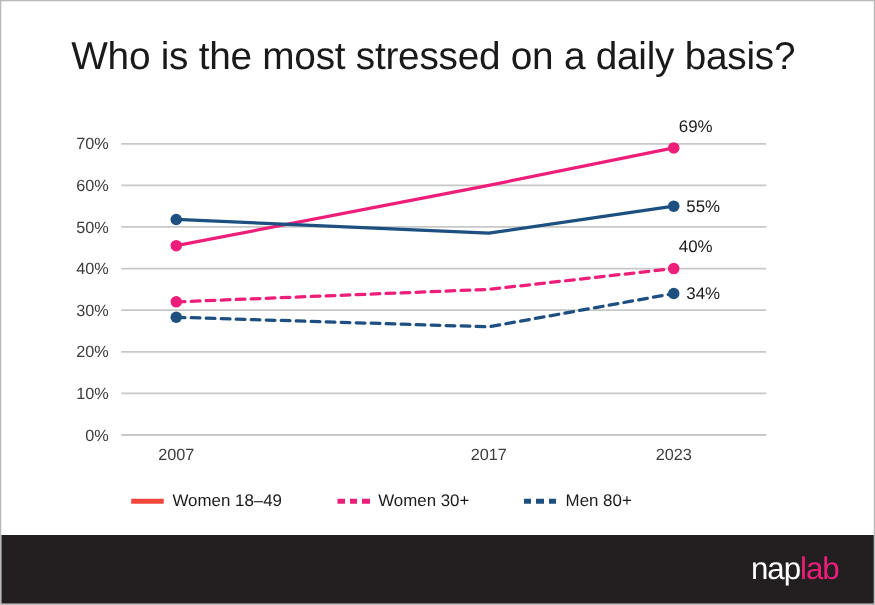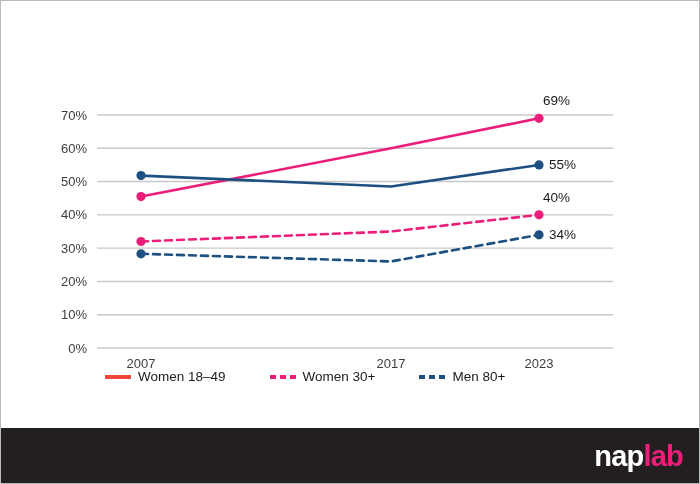--- a/index.html
+++ b/index.html
@@ -30,21 +30,21 @@
     white-space: nowrap;
   }
   #plot-area {
     position: absolute;
     left: 0;
     top: 0;
   }
   #legend {
     position: absolute;
     left: 104px;
-    top: 368px;
+    top: 392px;
     display: flex;
     align-items: center;
     gap: 44px;
   }
   .legend-item {
     display: flex;
     align-items: center;
     gap: 7px;
     white-space: nowrap;
   }
@@ -61,43 +61,44 @@
   #footer-bar {
     position: absolute;
     left: 0;
     bottom: 0;
     width: 700px;
     height: 55px;
     background: #231f20;
   }
   #brand-logo {
     position: absolute;
-    right: 18px;
+    right: 30px;
     top: 50%;
     transform: translateY(-50%);
-    font-size: 29px;
-    font-weight: 700;
+    font-size: 25px;
+    font-weight: 400;
     letter-spacing: -0.8px;
   }
   .brand-nap { color: #ffffff; }
   .brand-lab { color: #ec1e79; }
   .axis-label {
     font-size: 13px;
     fill: #3c3c3c;
   }
   .value-label {
     font-size: 13.5px;
     fill: #1a1a1a;
   }
 </style>
 </head>
 <body>
 
 <div id="infographic">
 
+  <div id="chart-title">Who is the most stressed on a daily basis?</div>
 
   <svg id="plot-area" width="700" height="380" viewBox="0 0 700 380">
     <g id="gridlines">
         <line x1="96" y1="347" x2="612" y2="347" stroke="#c8c8c8" stroke-width="1.6"></line>
         <line x1="96" y1="313.7142857142857" x2="612" y2="313.7142857142857" stroke="#c8c8c8" stroke-width="1.4"></line>
         <line x1="96" y1="280.42857142857144" x2="612" y2="280.42857142857144" stroke="#c8c8c8" stroke-width="1.4"></line>
         <line x1="96" y1="247.14285714285717" x2="612" y2="247.14285714285717" stroke="#c8c8c8" stroke-width="1.4"></line>
         <line x1="96" y1="213.85714285714286" x2="612" y2="213.85714285714286" stroke="#c8c8c8" stroke-width="1.4"></line>
         <line x1="96" y1="180.57142857142856" x2="612" y2="180.57142857142856" stroke="#c8c8c8" stroke-width="1.4"></line>
         <line x1="96" y1="147.2857142857143" x2="612" y2="147.2857142857143" stroke="#c8c8c8" stroke-width="1.4"></line>

